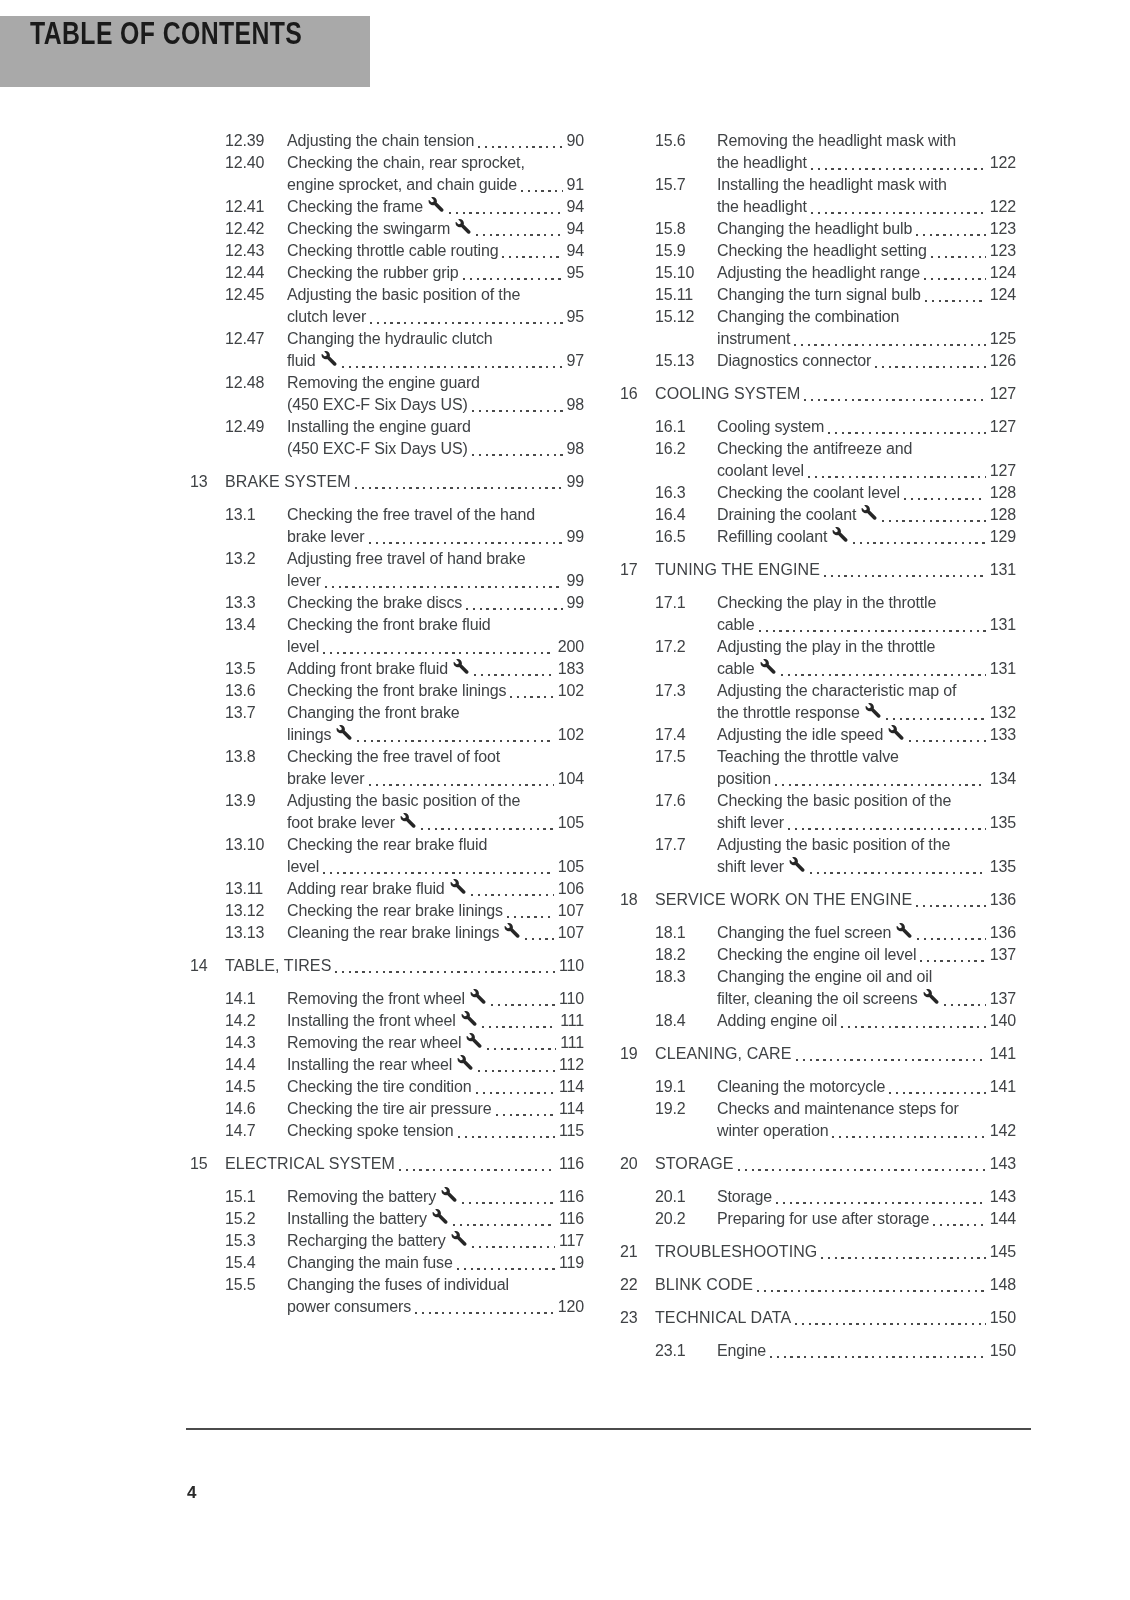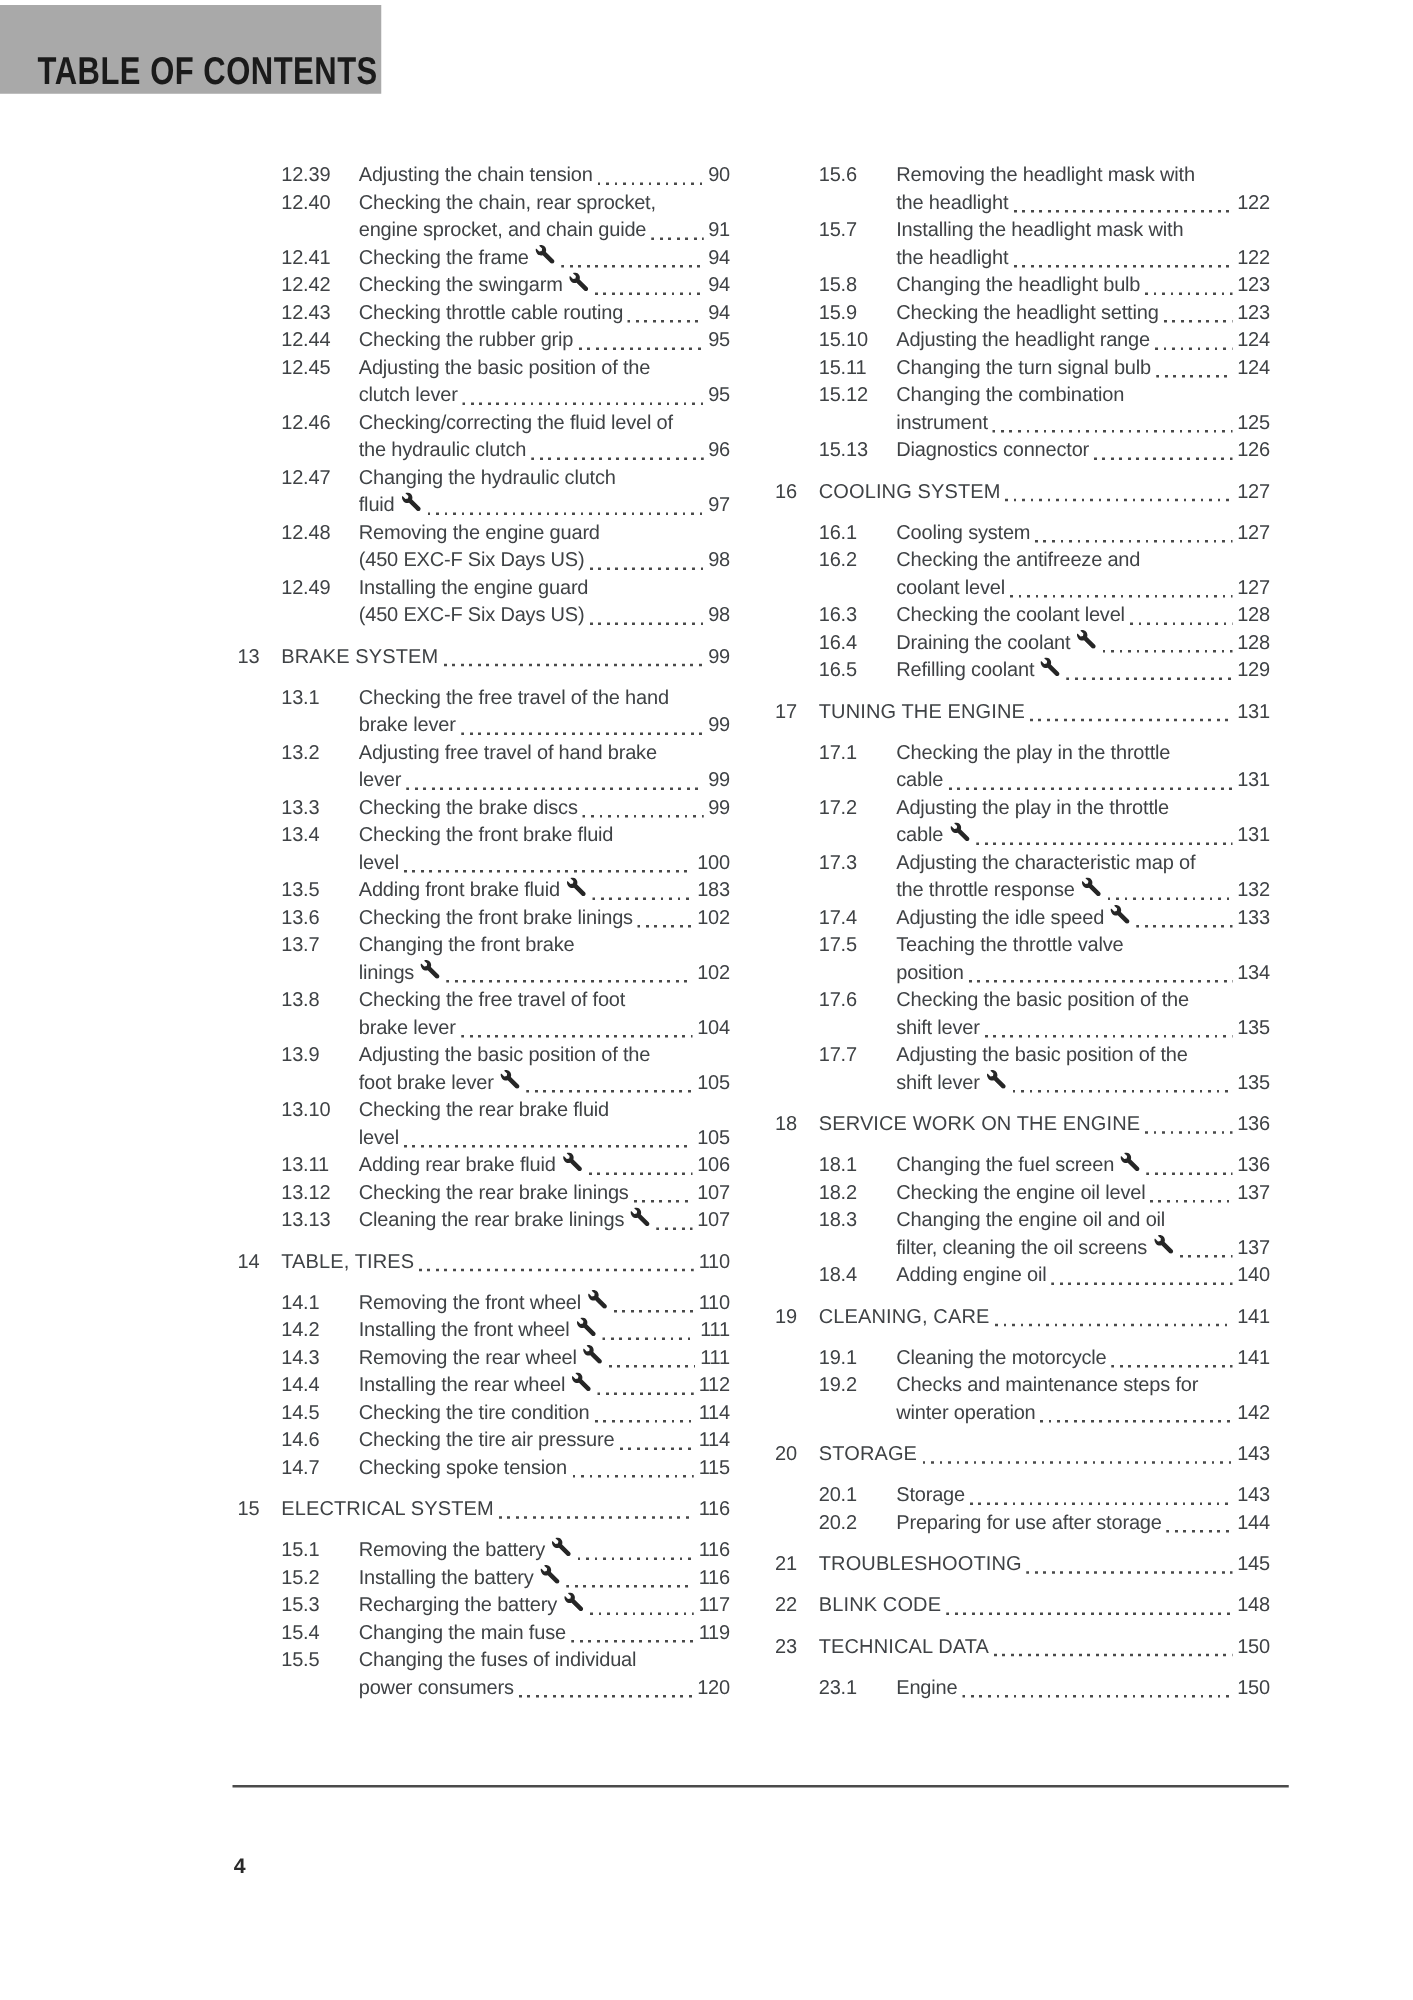--- a/index.html
+++ b/index.html
@@ -11,23 +11,23 @@
     --rule:#4b4b4b;
   }
   html,body{margin:0;padding:0;background:#ffffff;}
   body{
     width:1130px;height:1600px;position:relative;overflow:hidden;
     font-family:"Liberation Sans","DejaVu Sans",sans-serif;
     color:var(--text);
   }
   
   .toc-header{
-    position:absolute;left:0;top:4px;width:305px;height:71px;
+    position:absolute;left:0;top:16px;width:370px;height:71px;
     background:var(--header-bg);
-    display:flex;align-items:flex-end;
+    display:flex;align-items:flex-start;
   }
   .toc-header .title{
     font-size:31px;font-weight:700;color:var(--header-text);
     letter-spacing:0.5px;white-space:nowrap;
     transform:scaleX(0.8);transform-origin:left center;
     margin-left:30px;
   }
   
   .toc{position:absolute;top:130px;left:0;width:1130px;}
   .col{position:absolute;top:0;font-size:16px;line-height:22px;letter-spacing:-0.15px;}
@@ -144,31 +144,20 @@
           <div class="content">
             <div class="line">Adjusting the basic position of the</div>
             <div class="line lastline">
               <span class="txt">clutch lever</span>
               <div class="leader"></div>
               <span class="pg">95</span>
             </div>
           </div>
         </div>
         <div class="section">
-          <span class="num">12.46</span>
-          <div class="content">
-            <div class="line">Checking/correcting the fluid level of</div>
-            <div class="line lastline">
-              <span class="txt">the hydraulic clutch</span>
-              <div class="leader"></div>
-              <span class="pg">96</span>
-            </div>
-          </div>
-        </div>
-        <div class="section">
           <span class="num">12.47</span>
           <div class="content">
             <div class="line">Changing the hydraulic clutch</div>
             <div class="line lastline">
               <span class="txt">fluid</span>
               <svg class="wrench" viewBox="0 0 512 512" aria-hidden="true">
                 <path d="M507.73 109.1c-2.24-9.03-13.54-12.09-20.12-5.51l-74.36 74.36-67.88-11.31-11.31-67.88 74.36-74.36c6.62-6.62 3.43-17.9-5.66-20.16-47.38-11.74-99.55.91-136.58 37.93-39.64 39.64-50.55 97.1-34.05 147.2L18.08 401.77c-24.11 24.11-24.11 63.2 0 87.31 24.11 24.11 63.2 24.11 87.31 0l212.21-212.21c50.12 16.71 107.47 5.68 147.37-34.22 37.07-37.07 49.7-89.32 42.76-133.55z"></path>
               </svg>
               <div class="leader"></div>
               <span class="pg">97</span>
@@ -235,21 +224,21 @@
             </div>
           </div>
         </div>
         <div class="section">
           <span class="num">13.4</span>
           <div class="content">
             <div class="line">Checking the front brake fluid</div>
             <div class="line lastline">
               <span class="txt">level</span>
               <div class="leader"></div>
-              <span class="pg">100</span>
+              <span class="pg">200</span>
             </div>
           </div>
         </div>
         <div class="section">
           <span class="num">13.5</span>
           <div class="content">
             <div class="line lastline">
               <span class="txt">Adding front brake fluid</span>
               <svg class="wrench" viewBox="0 0 512 512" aria-hidden="true">
                 <path d="M507.73 109.1c-2.24-9.03-13.54-12.09-20.12-5.51l-74.36 74.36-67.88-11.31-11.31-67.88 74.36-74.36c6.62-6.62 3.43-17.9-5.66-20.16-47.38-11.74-99.55.91-136.58 37.93-39.64 39.64-50.55 97.1-34.05 147.2L18.08 401.77c-24.11 24.11-24.11 63.2 0 87.31 24.11 24.11 63.2 24.11 87.31 0l212.21-212.21c50.12 16.71 107.47 5.68 147.37-34.22 37.07-37.07 49.7-89.32 42.76-133.55z"></path>

